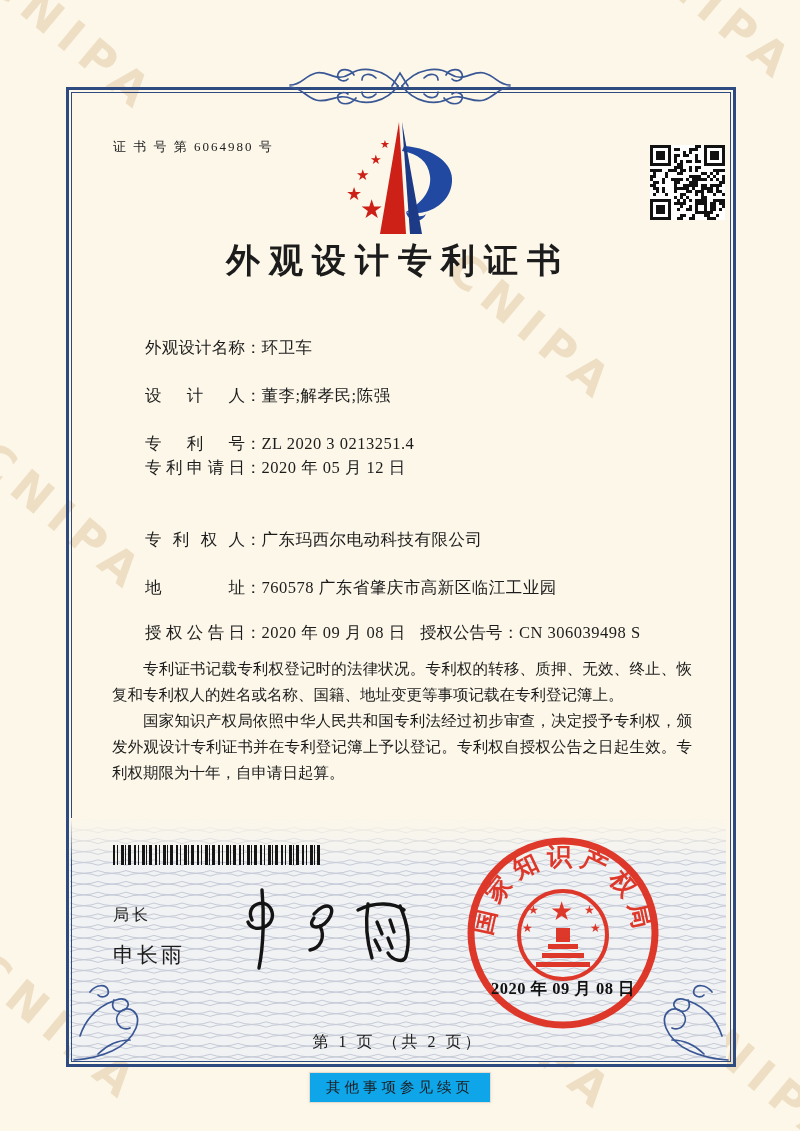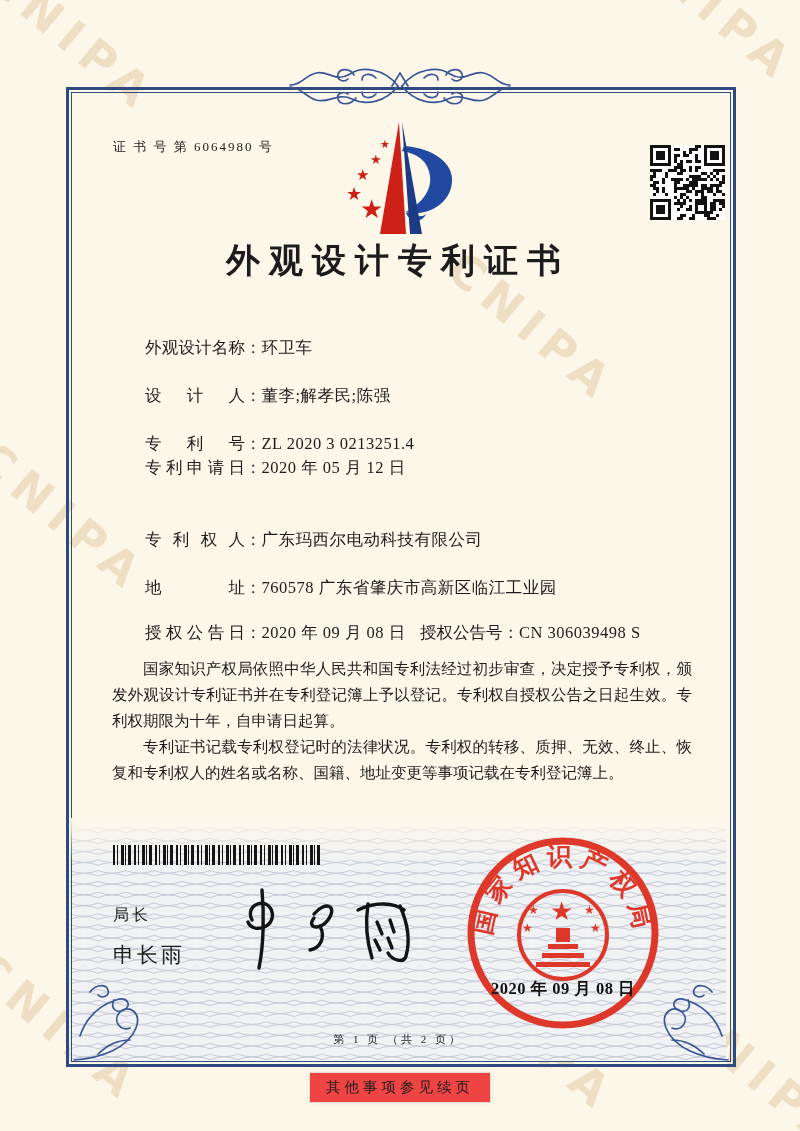--- a/index.html
+++ b/index.html
@@ -63,24 +63,24 @@
   .signer-name{position:absolute;left:113px;top:941px;font-size:21px;letter-spacing:3px;z-index:3;
     font-family:"DejaVu Sans","Liberation Sans",sans-serif;}
   .sig{position:absolute;left:222px;top:880px;width:210px;height:95px;z-index:3;}
   .sig path{stroke:#141414;stroke-width:3.4;fill:none;stroke-linecap:round;stroke-linejoin:round;}
   .seal{position:absolute;left:462px;top:832px;width:202px;height:202px;z-index:3;opacity:0.93;}
   .sealdate{
     position:absolute;left:468px;top:978px;width:190px;z-index:4;text-align:center;
     font-size:16.5px;font-weight:bold;letter-spacing:0.5px;color:#111;
   }
   .pagefoot{position:absolute;left:66px;top:1032px;width:664px;text-align:center;
-    font-size:11px;letter-spacing:3px;z-index:3;}
+    font-size:16px;letter-spacing:3px;z-index:3;}
   .notebox{
     position:absolute;left:50%;top:1072px;transform:translateX(-50%);z-index:4;
-    background:#ef4444;border:1px solid #e2ddd0;padding:5px 16px;
+    background:#0ea5e9;border:1px solid #e2ddd0;padding:5px 16px;
     font-size:14.5px;letter-spacing:4px;box-shadow:0 0 4px rgba(0,0,0,0.05);
   }
   .topOrn{position:absolute;left:270px;top:60px;width:260px;height:52px;z-index:2;}
   .topOrn path{stroke:#3a5795;fill:none;stroke-width:1.7;stroke-linecap:round;}
   .cornerOrn{position:absolute;width:92px;height:92px;z-index:2;}
   .cornerOrn path{stroke:#3a5795;fill:none;stroke-width:1.7;stroke-linecap:round;}
   .cornBR{left:642px;top:972px;}
   .cornBL{left:68px;top:972px;transform:scaleX(-1);}
 </style>
 </head>
@@ -419,22 +419,22 @@
 </div>
 <div class="frow r5">
   <span class="flabel">地址</span><span>：</span><span class="fval">760578 广东省肇庆市高新区临江工业园</span>
 </div>
 <div class="frow r6">
   <span class="flabel">授权公告日</span><span>：</span><span class="fval">2020 年 09 月 08 日</span>
   <span class="pair2"><span>授权公告号</span><span>：</span><span class="fval">CN 306039498 S</span></span>
 </div>
 
 <div class="paras">
+  <p>专利证书记载专利权登记时的法律状况。专利权的转移、质押、无效、终止、恢复和专利权人的姓名或名称、国籍、地址变更等事项记载在专利登记簿上。</p>
   <p>国家知识产权局依照中华人民共和国专利法经过初步审查，决定授予专利权，颁发外观设计专利证书并在专利登记簿上予以登记。专利权自授权公告之日起生效。专利权期限为十年，自申请日起算。</p>
-  <p>专利证书记载专利权登记时的法律状况。专利权的转移、质押、无效、终止、恢复和专利权人的姓名或名称、国籍、地址变更等事项记载在专利登记簿上。</p>
 </div>
 
 <div class="barcode"></div>
 
 <div class="signer-title">局长</div>
 <div class="signer-name">申长雨</div>
 
 <svg class="sig" viewBox="0 0 210 95" xmlns="http://www.w3.org/2000/svg">
   <path d="M30,40 C22,24 46,16 50,32 C54,48 30,54 26,42"></path>
   <path d="M40,10 C42,32 42,64 37,88"></path>

